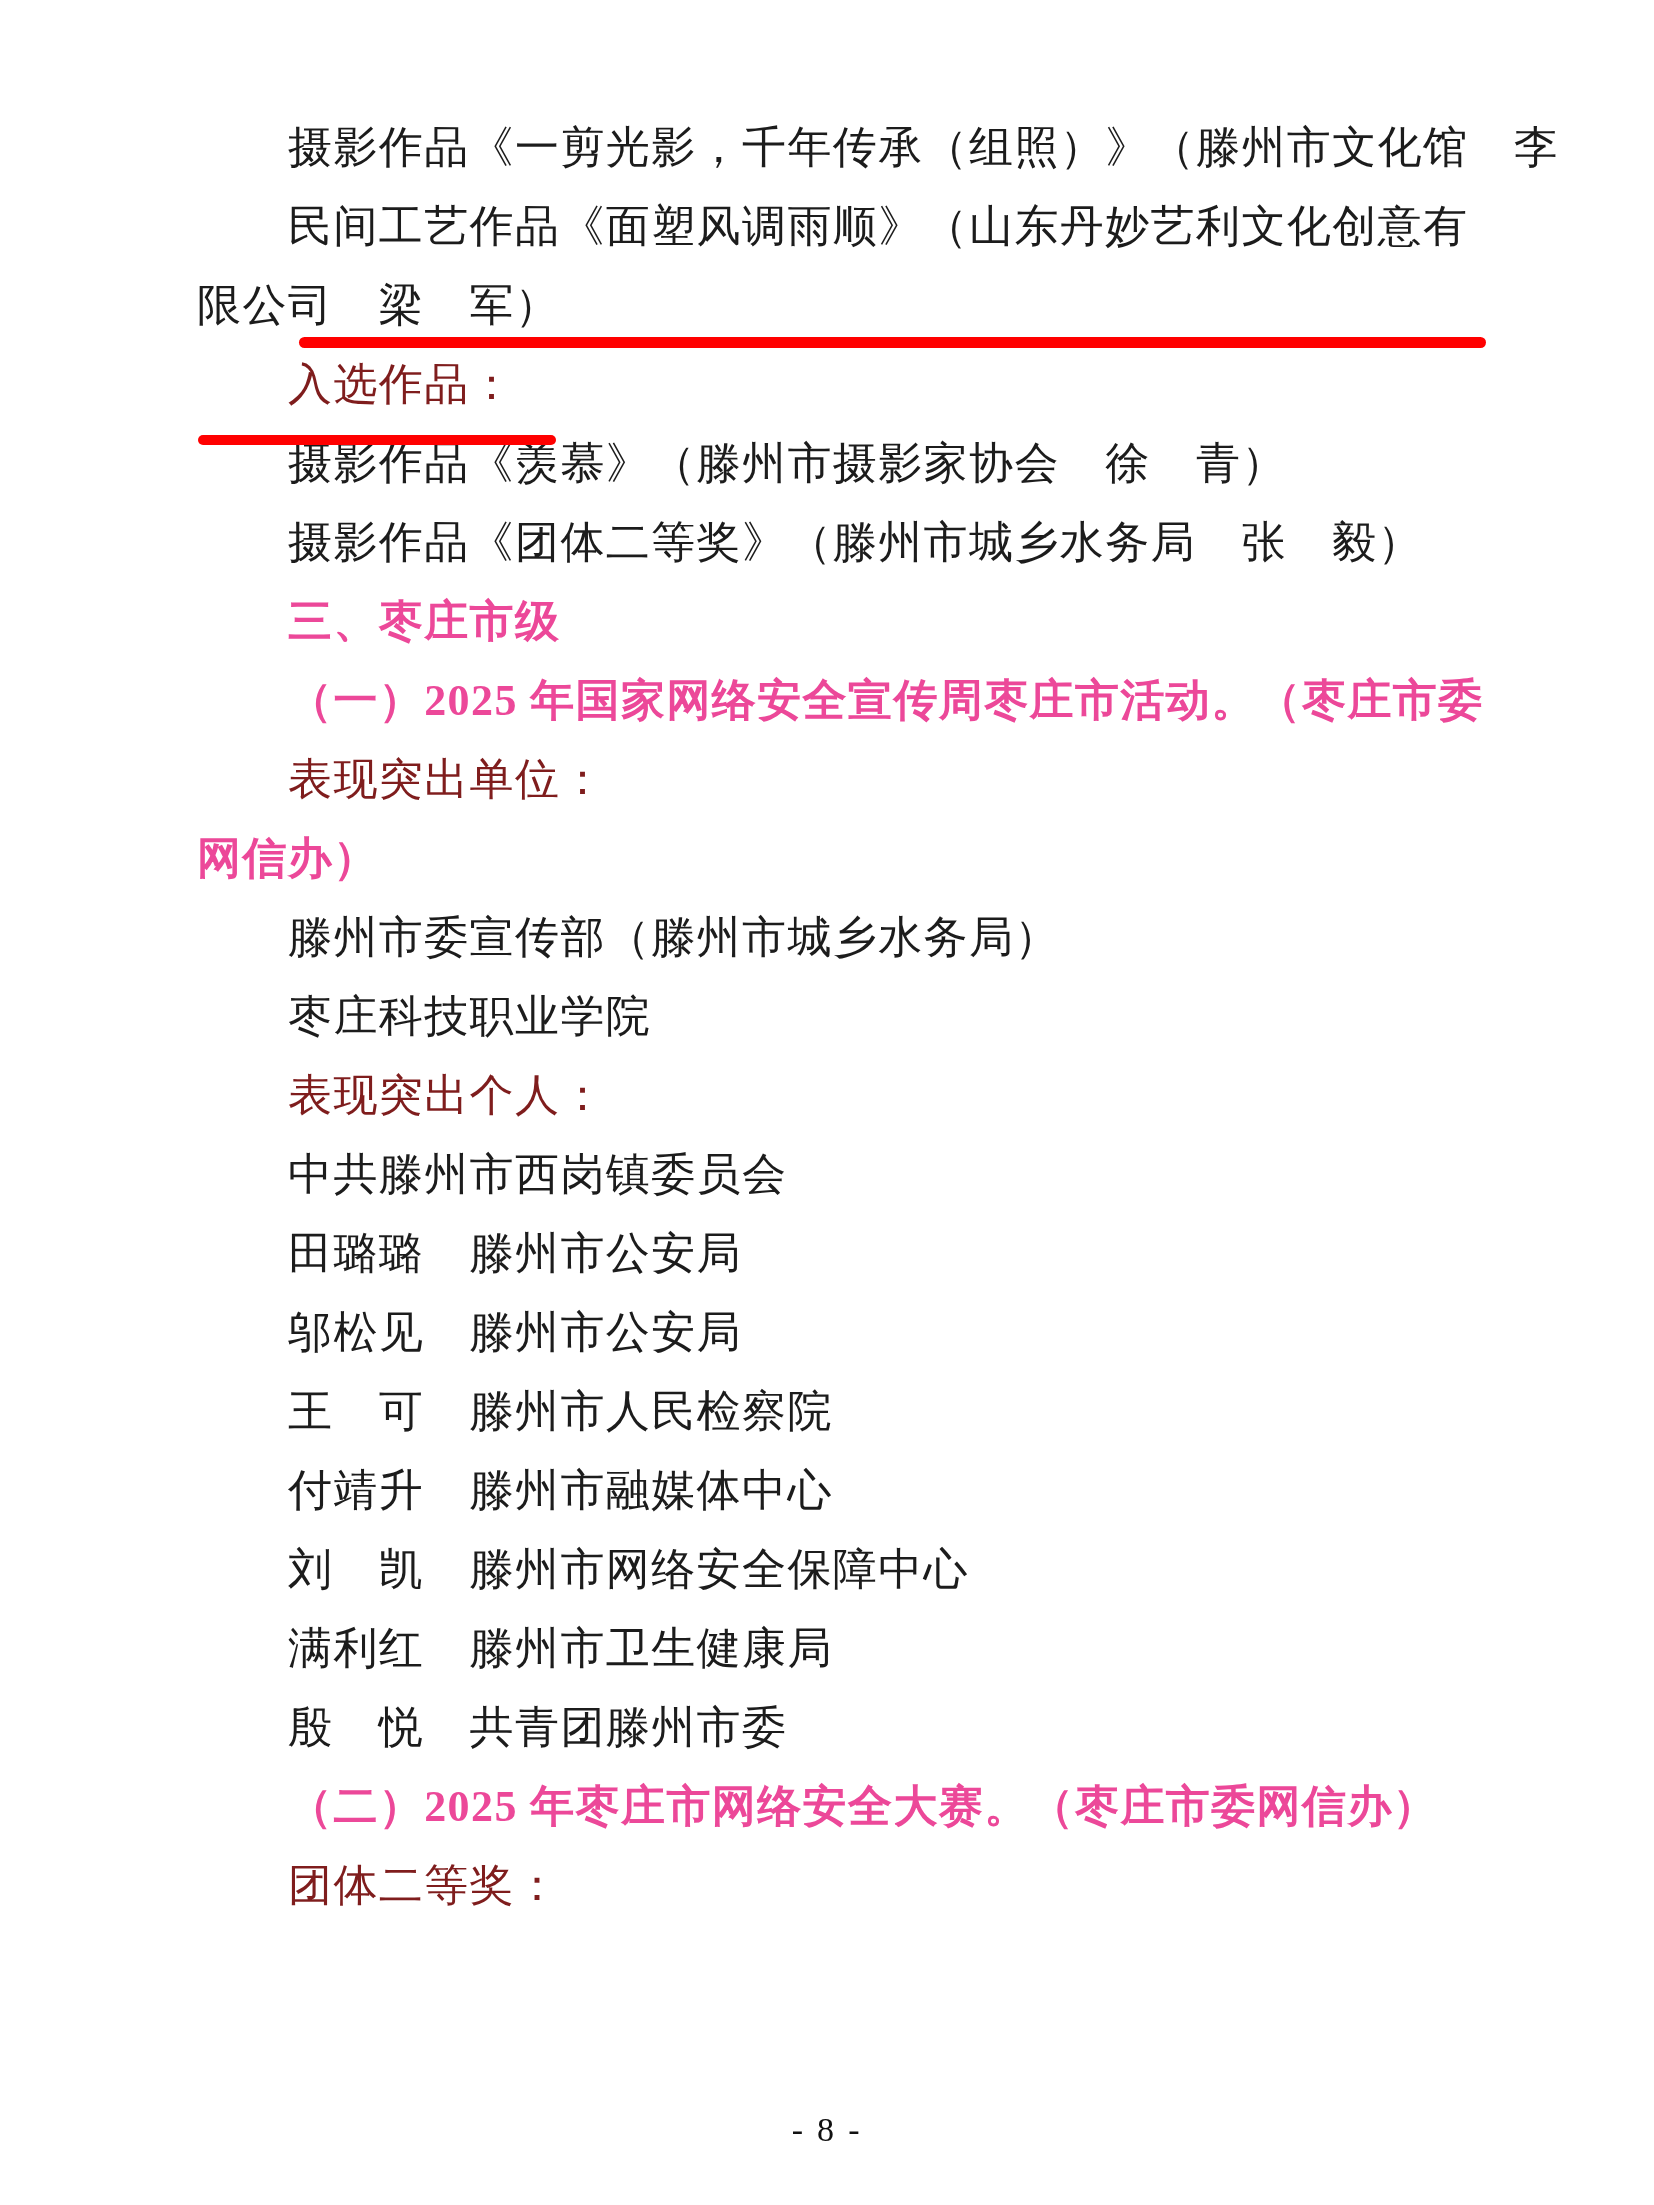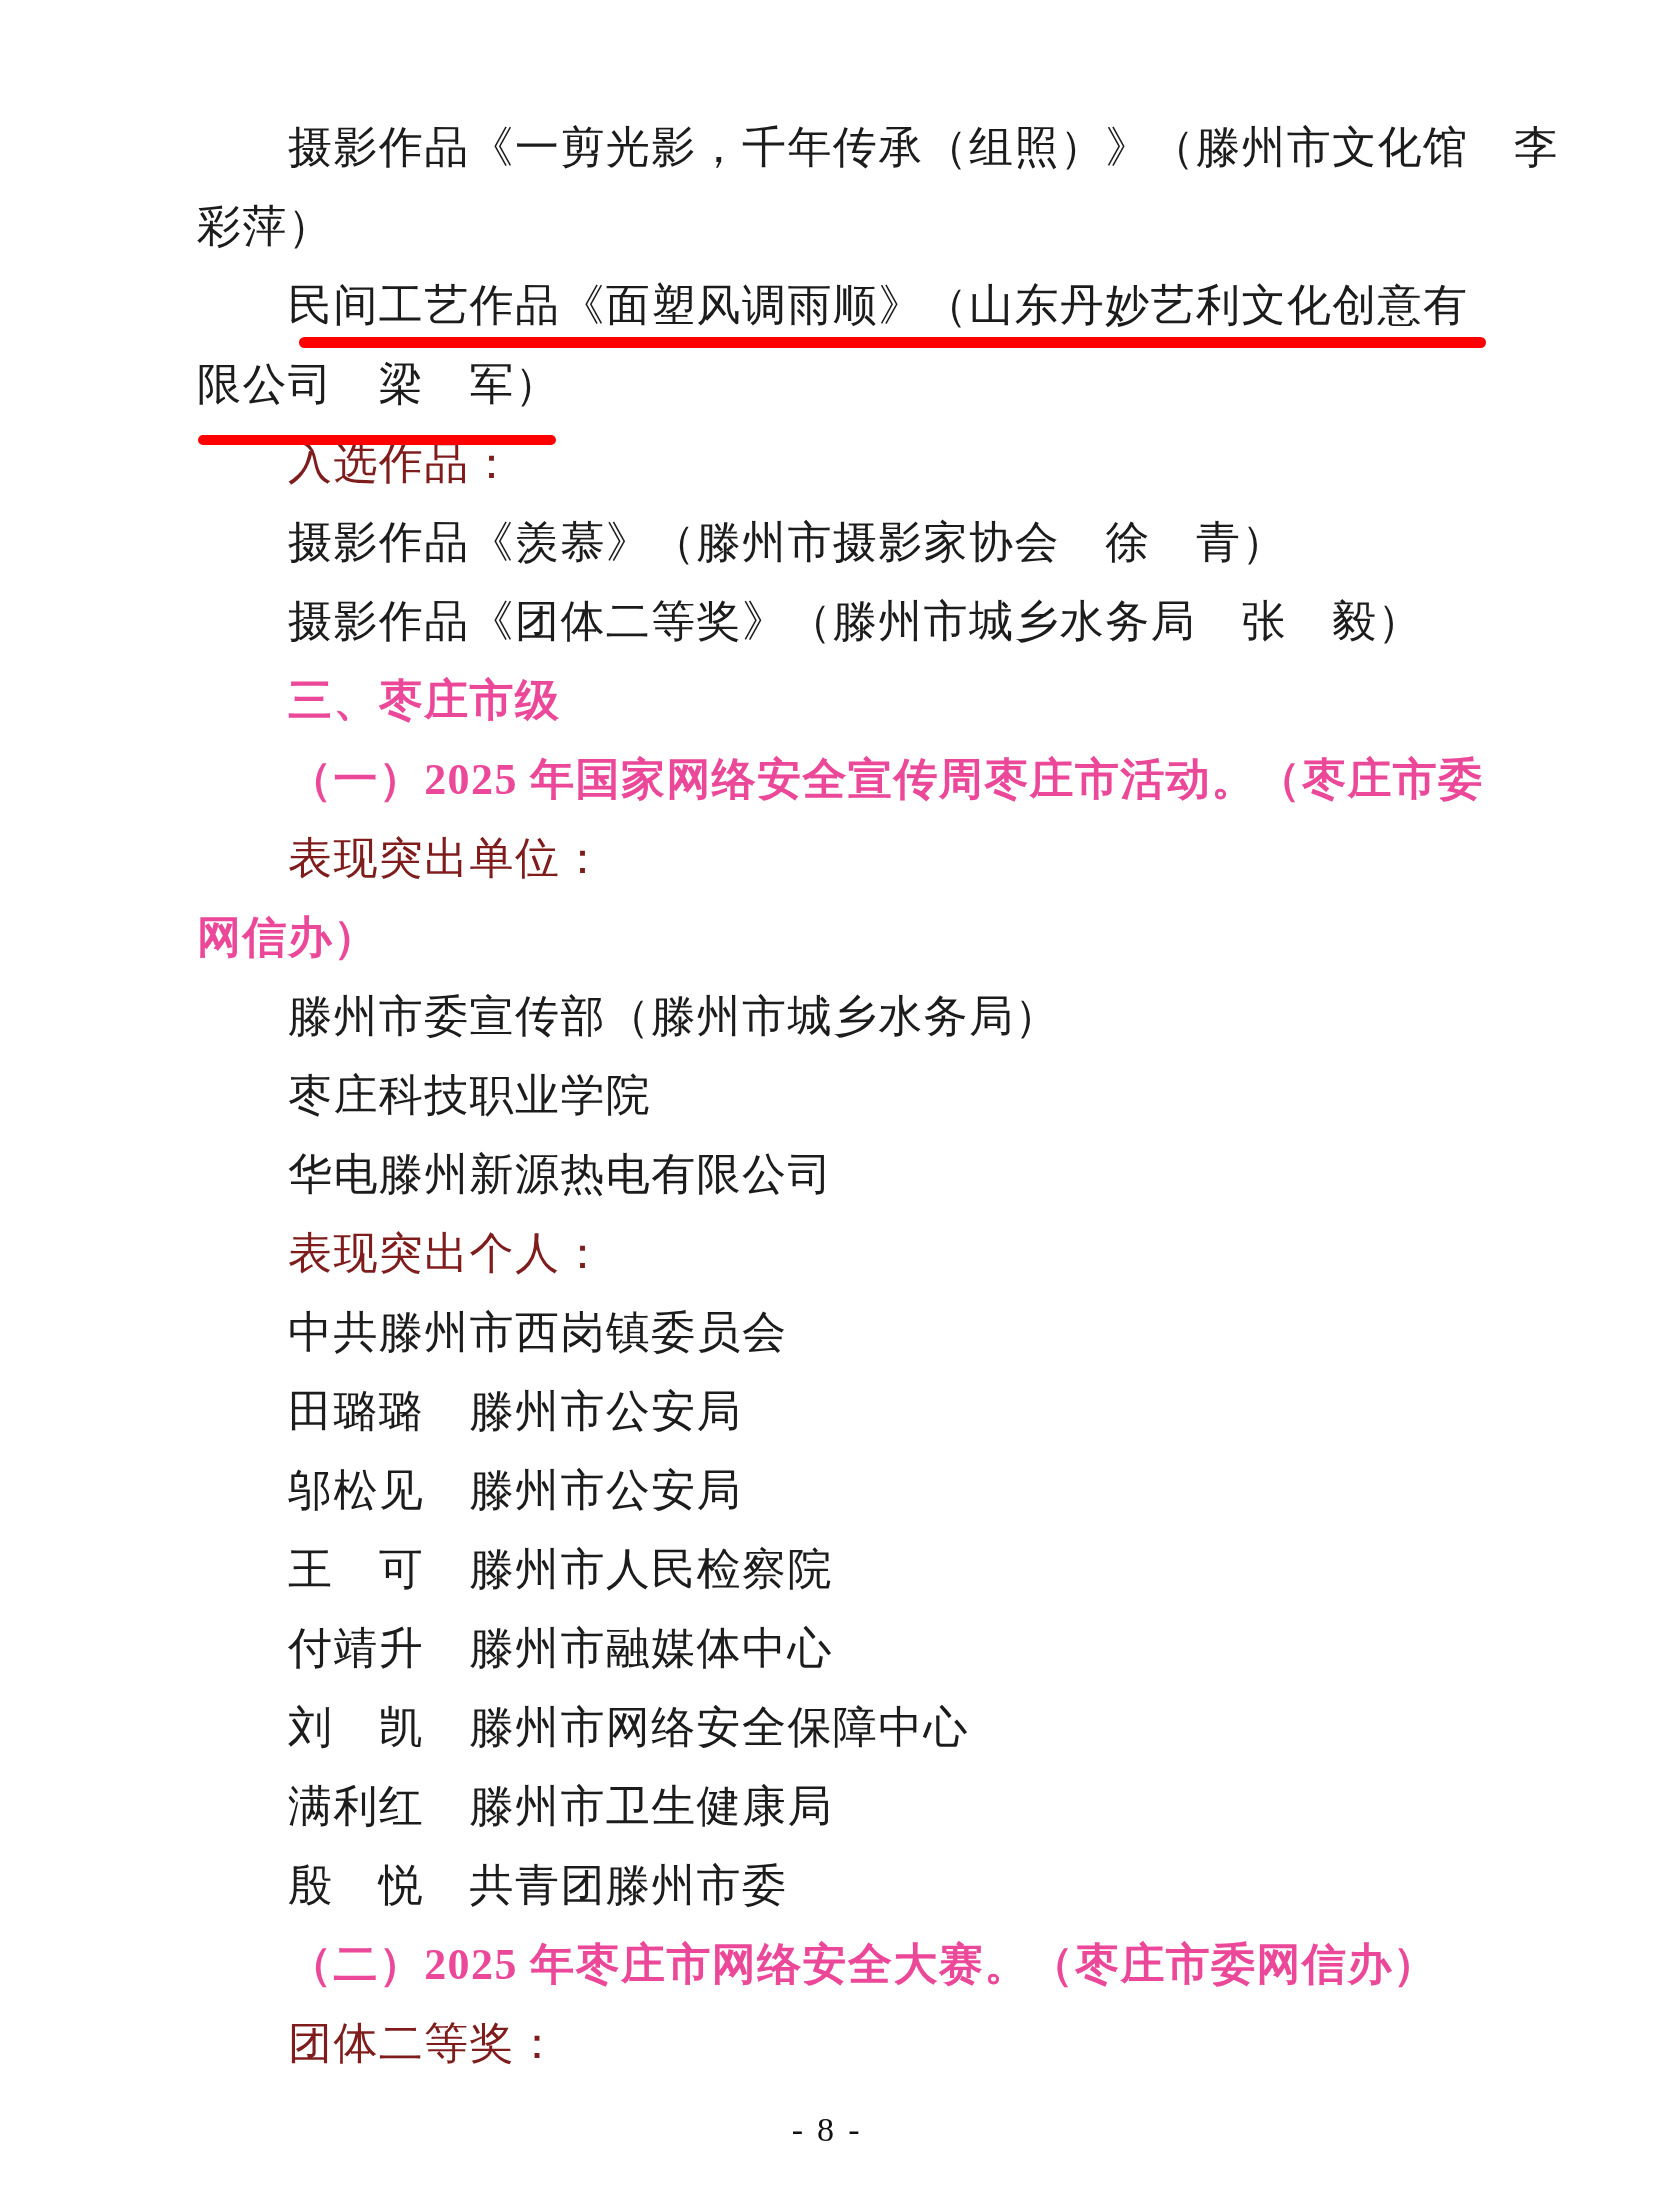--- a/index.html
+++ b/index.html
@@ -49,33 +49,31 @@
     color:#111111;
   }
 </style>
 </head>
 <body>
 
 <div class="page">
 
   <div class="text-block">
     <div class="line indent">摄影作品《一剪光影，千年传承（组照）》（滕州市文化馆　李</div>
-    <div class="line">彩萍）</div>
     <div class="line indent">民间工艺作品《面塑风调雨顺》（山东丹妙艺利文化创意有</div>
     <div class="line">限公司　梁　军）</div>
     <div class="line indent kai">入选作品：</div>
     <div class="line indent">摄影作品《羡慕》（滕州市摄影家协会　徐　青）</div>
     <div class="line indent">摄影作品《团体二等奖》（滕州市城乡水务局　张　毅）</div>
     <div class="line indent h1">三、枣庄市级</div>
     <div class="line indent h1">（一）2025 年国家网络安全宣传周枣庄市活动。（枣庄市委</div>
     <div class="line indent kai">表现突出单位：</div>
     <div class="line h1">网信办）</div>
     <div class="line indent">滕州市委宣传部（滕州市城乡水务局）</div>
     <div class="line indent">枣庄科技职业学院</div>
-    <div class="line indent">华电滕州新源热电有限公司</div>
     <div class="line indent kai">表现突出个人：</div>
     <div class="line indent">中共滕州市西岗镇委员会</div>
     <div class="line indent">田璐璐　滕州市公安局</div>
     <div class="line indent">邬松见　滕州市公安局</div>
     <div class="line indent">王　可　滕州市人民检察院</div>
     <div class="line indent">付靖升　滕州市融媒体中心</div>
     <div class="line indent">刘　凯　滕州市网络安全保障中心</div>
     <div class="line indent">满利红　滕州市卫生健康局</div>
     <div class="line indent">殷　悦　共青团滕州市委</div>
     <div class="line indent h1">（二）2025 年枣庄市网络安全大赛。（枣庄市委网信办）</div>

